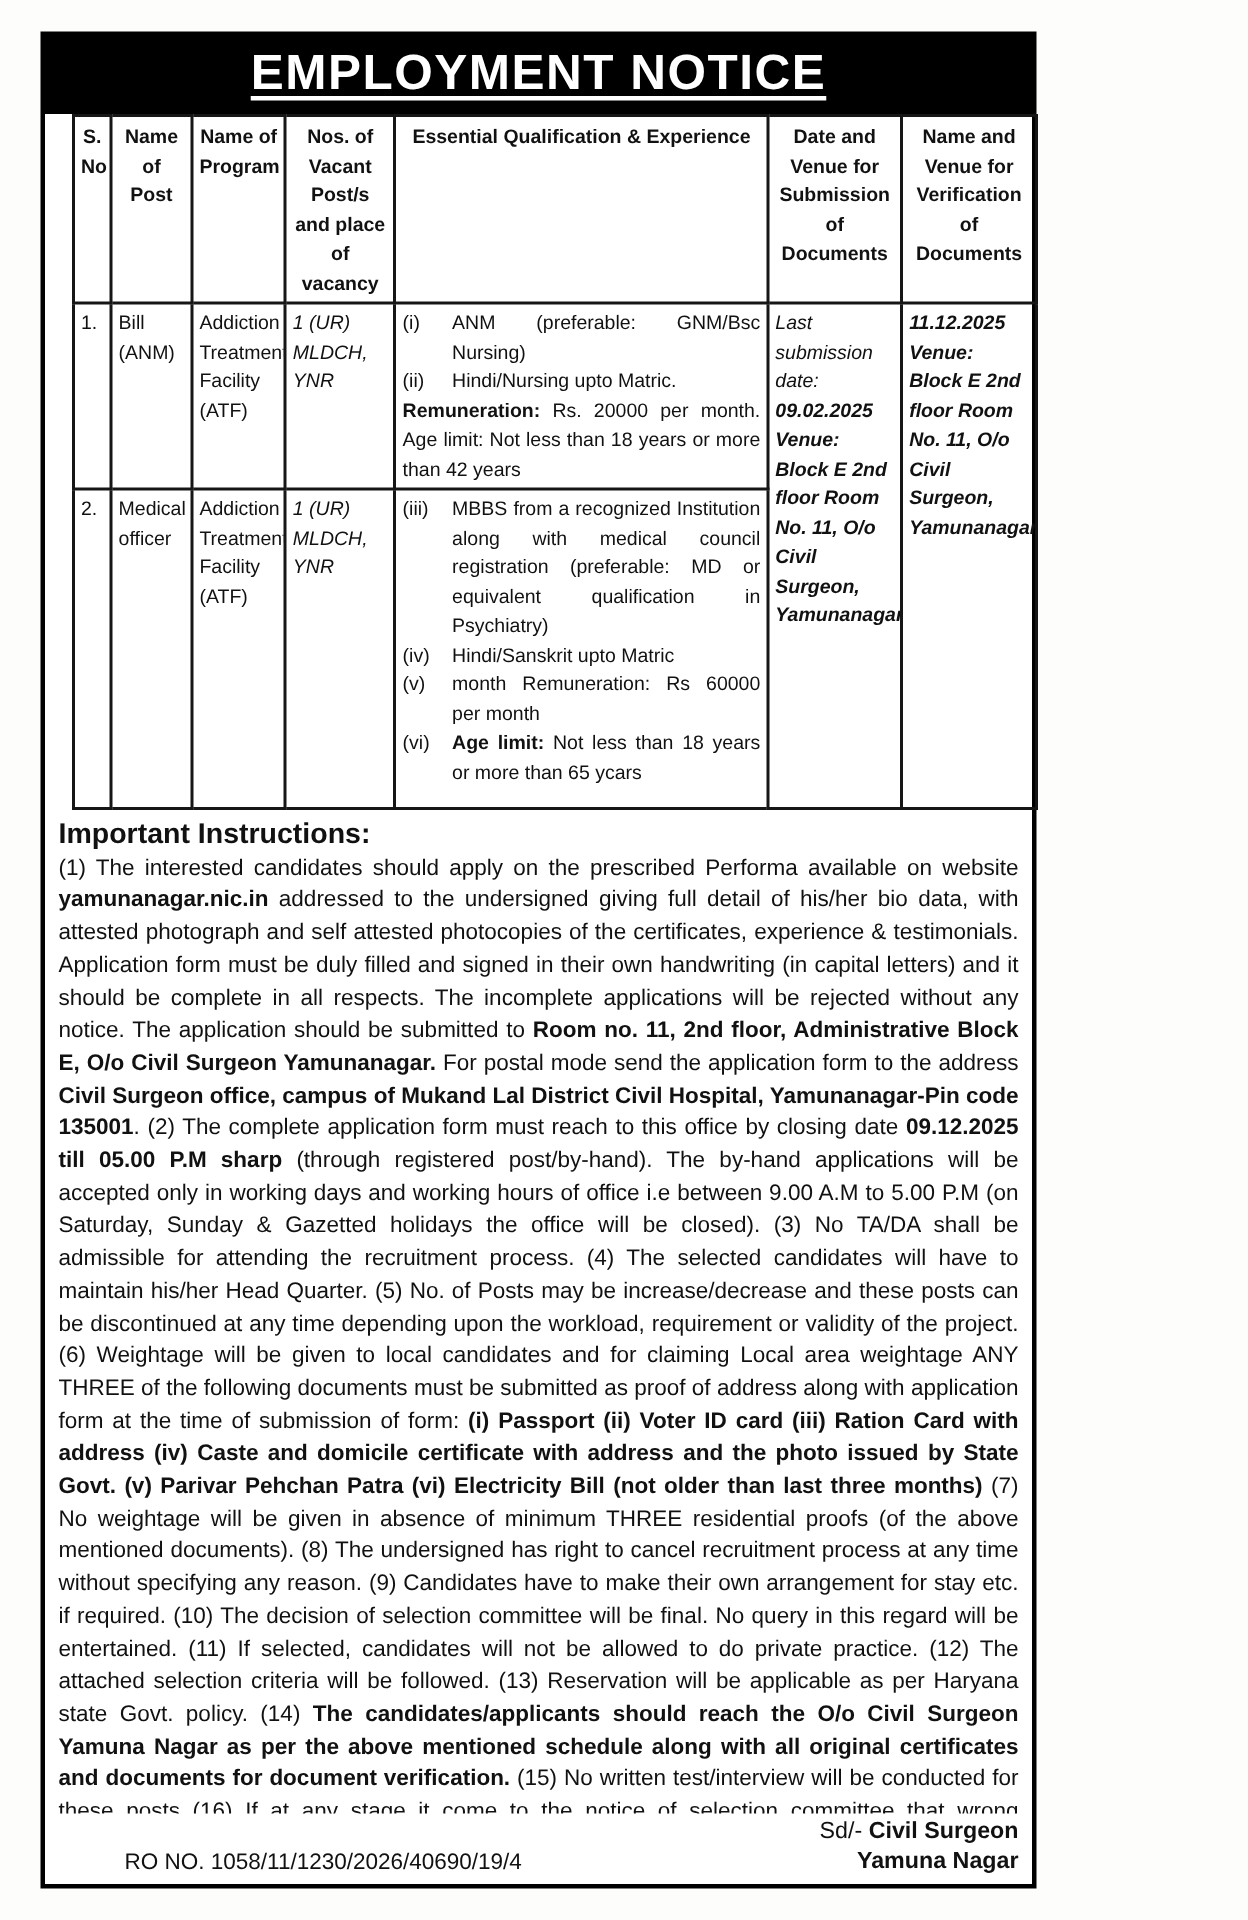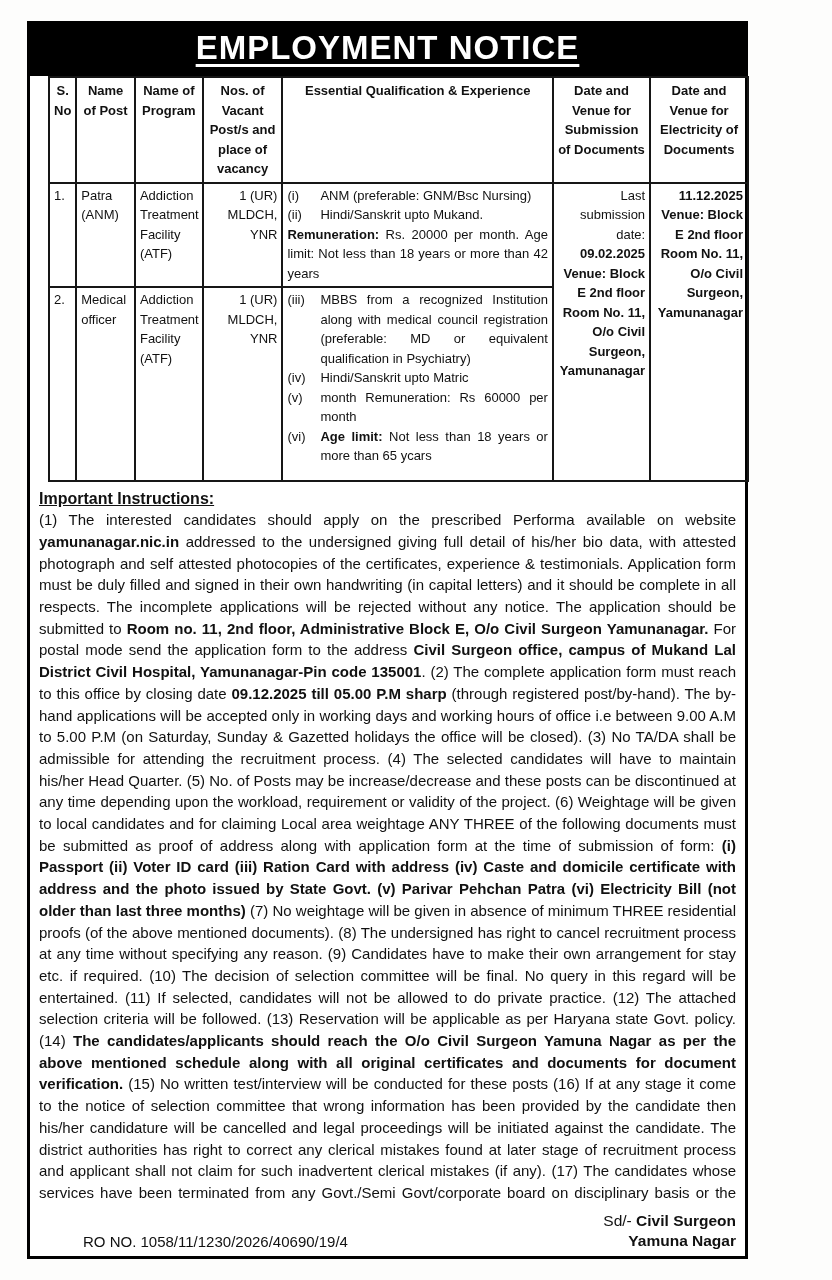--- a/index.html
+++ b/index.html
@@ -16,21 +16,21 @@
     position: relative;
     width: 832px;
     height: 1280px;
     background: #fdfdfc;
     overflow: hidden;
   }
   .frame {
     position: absolute;
     left: 27px;
     top: 21px;
-    width: 721px;
+    width: 664px;
     height: 1238px;
     box-sizing: border-box;
     border: 3px solid #000;
     background: #ffffff;
     display: flex;
     flex-direction: column;
   }
   .title-bar {
     background: #000;
     color: #fff;
@@ -74,38 +74,37 @@
     padding-top: 3px;
     height: 88px;
   }
   .c-sno   { width: 3.9%; }
   .c-post  { width: 8.4%; }
   .c-prog  { width: 9.7%; }
   .c-vac   { width: 11.4%; }
   .c-qual  { width: 38.7%; }
   .c-sub   { width: 13.9%; }
   .c-ver   { width: 14.0%; }
-  .cell-center { text-align: right; }
+  .cell-center { text-align: left; font-style: italic; }
   .qual-item { display: flex; }
   .qual-num { flex: 0 0 33px; }
   .qual-text { flex: 1 1 auto; text-align: justify; }
   .qual-extra { text-align: justify; }
   .row2-pad td { padding-bottom: 14px; }
   .instructions {
     flex: 1 1 auto;
     overflow: hidden;
     padding: 6px 9px 0 9px;
     font-size: 15px;
     line-height: 21.7px;
     text-align: justify;
   }
   .instructions-heading {
     font-weight: bold;
-    text-decoration: underline;
-    font-size: 16px;
+    font-size: 19px;
   }
   .footer {
     flex: 0 0 auto;
     display: flex;
     justify-content: space-between;
     align-items: flex-end;
     padding: 2px 9px 5px 9px;
     font-size: 15px;
   }
   .ro-number { line-height: 18px; margin-left: 44px; }
@@ -135,37 +134,37 @@
           <col class="c-ver">
       </colgroup>
       <thead>
         <tr>
           <th>S. No</th>
           <th>Name of Post</th>
           <th>Name of Program</th>
           <th>Nos. of Vacant Post/s and place of vacancy</th>
           <th>Essential Qualification &amp; Experience</th>
           <th>Date and Venue for Submission of Documents</th>
-          <th>Date and Venue for Electricity of Documents</th>
+          <th>Name and Venue for Verification of Documents</th>
         </tr>
       </thead>
       <tbody>
         <tr>
           <td>1.</td>
-          <td>Patra (ANM)</td>
+          <td>Bill (ANM)</td>
           <td>Addiction Treatment Facility (ATF)</td>
           <td class="cell-center">1 (UR) MLDCH, YNR</td>
           <td>
             <div class="qual-item">
               <span class="qual-num">(i)</span>
               <span class="qual-text"><span>ANM (preferable: GNM/Bsc Nursing)</span></span>
             </div>
             <div class="qual-item">
               <span class="qual-num">(ii)</span>
-              <span class="qual-text"><span>Hindi/Sanskrit upto Mukand.</span></span>
+              <span class="qual-text"><span>Hindi/Nursing upto Matric.</span></span>
             </div>
             <div class="qual-extra"><span class="b">Remuneration:</span><span> Rs. 20000 per month. Age limit: Not less than 18 years or more than 42 years</span></div>
           </td>
           <td rowspan="2" class="cell-center"><span>Last submission date: </span><span class="b">09.02.2025 Venue: Block E 2nd floor Room No. 11, O/o Civil Surgeon, Yamunanagar</span></td>
           <td rowspan="2" class="cell-center"><span class="b">11.12.2025 Venue: Block E 2nd floor Room No. 11, O/o Civil Surgeon, Yamunanagar</span></td>
         </tr>
         <tr class="row2-pad">
           <td>2.</td>
           <td>Medical officer</td>
           <td>Addiction Treatment Facility (ATF)</td>

